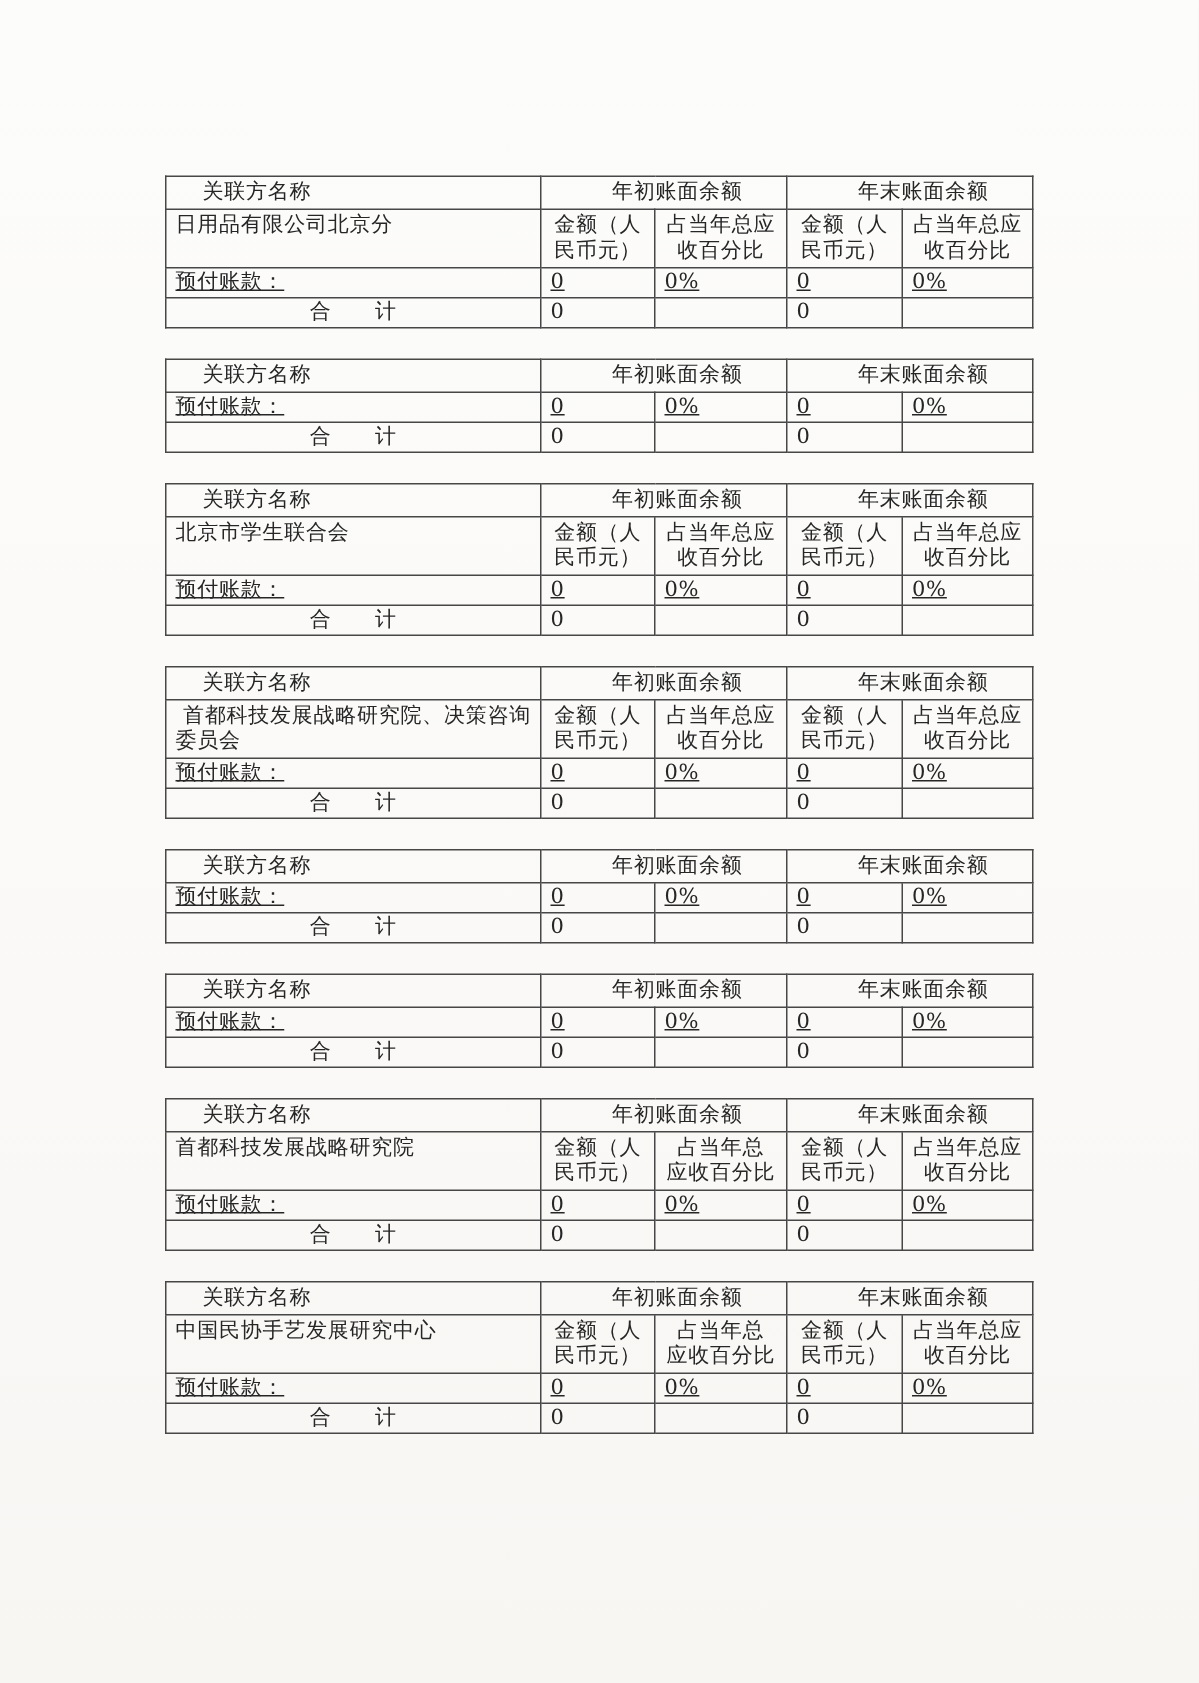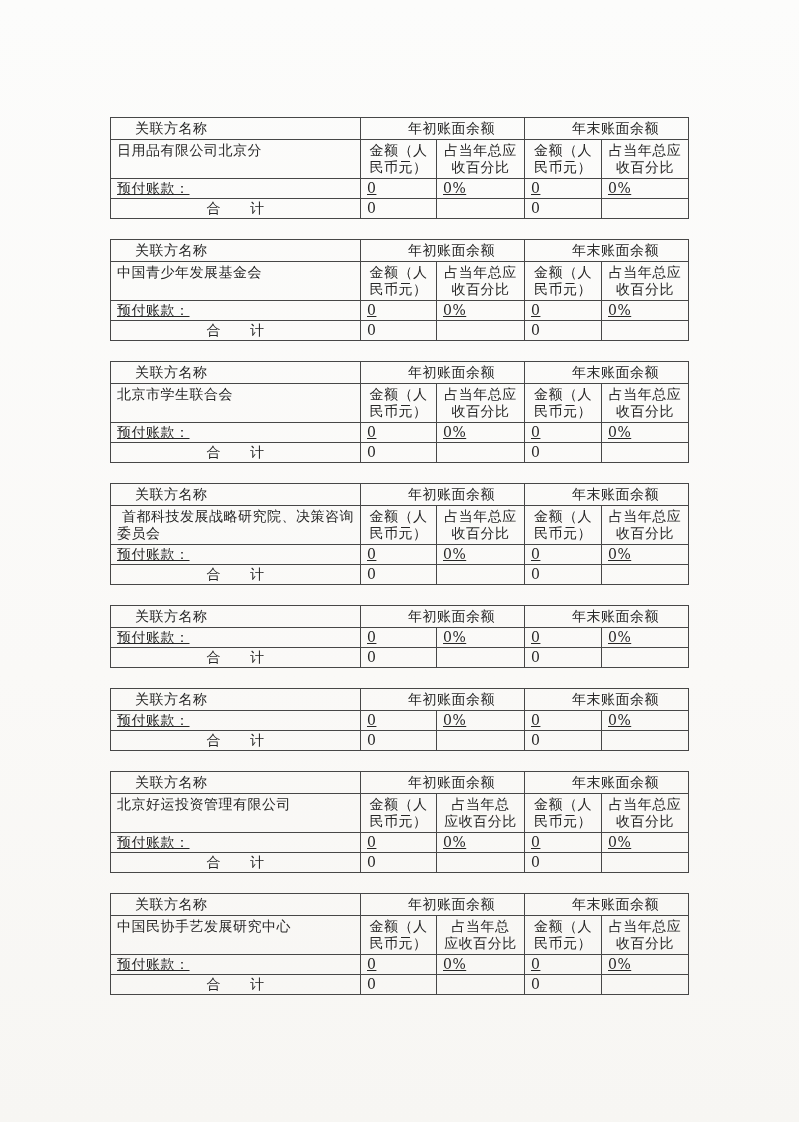--- a/index.html
+++ b/index.html
@@ -112,31 +112,20 @@
           <col class="c-pct1">
           <col class="c-amt2">
           <col class="c-pct2">
         </colgroup>
       <tbody>
         <tr class="row-head">
           <td class="label-cell">关联方名称</td>
           <td class="center" colspan="2">年初账面余额</td>
           <td class="center" colspan="2">年末账面余额</td>
         </tr>
-        <tr class="row-sub">
-          <td class="name-cell label-cell">中国青少年发展基金会</td>
-          <td>金额（人
-民币元）</td>
-          <td>占当年总应
-收百分比</td>
-          <td>金额（人
-民币元）</td>
-          <td>占当年总应
-收百分比</td>
-        </tr>
         <tr class="row-data">
           <td class="label-cell">预付账款：</td>
           <td>0</td>
           <td>0%</td>
           <td>0</td>
           <td>0%</td>
         </tr>
         <tr class="row-total">
           <td class="total-label">合　　计</td>
           <td>0</td>
@@ -302,21 +291,21 @@
           <col class="c-amt2">
           <col class="c-pct2">
         </colgroup>
       <tbody>
         <tr class="row-head">
           <td class="label-cell">关联方名称</td>
           <td class="center" colspan="2">年初账面余额</td>
           <td class="center" colspan="2">年末账面余额</td>
         </tr>
         <tr class="row-sub">
-          <td class="name-cell label-cell">北京好运投资管理有限公司</td>
+          <td class="name-cell label-cell">首都科技发展战略研究院</td>
           <td>金额（人
 民币元）</td>
           <td>占当年总
 应收百分比</td>
           <td>金额（人
 民币元）</td>
           <td>占当年总应
 收百分比</td>
         </tr>
         <tr class="row-data">

